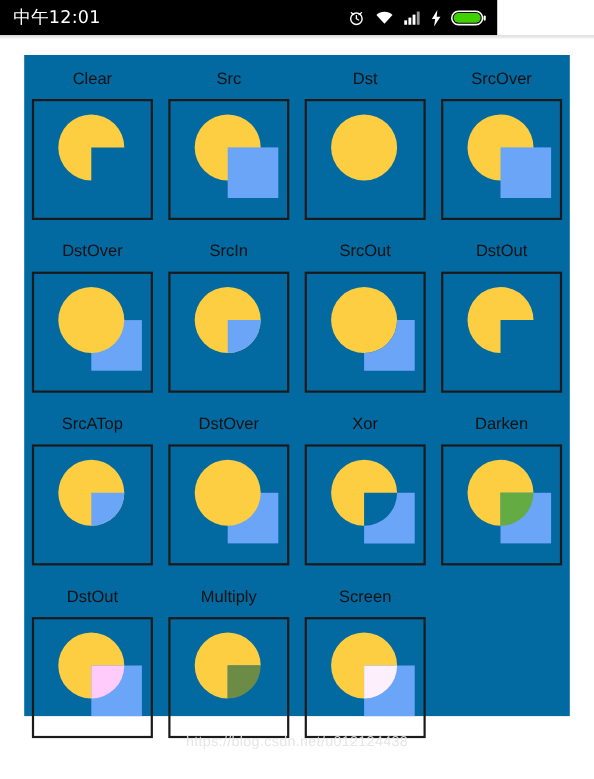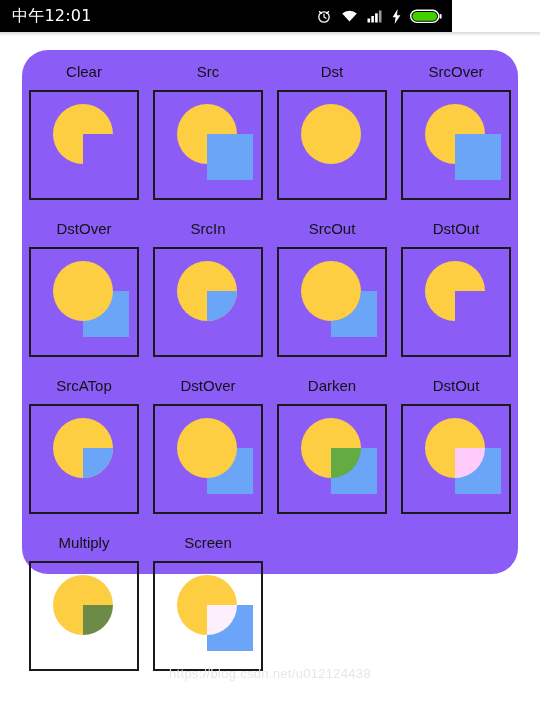--- a/index.html
+++ b/index.html
@@ -46,23 +46,22 @@
     width: 540px; height: 4px;
     background: linear-gradient(#d9d9d9, #ffffff);
   }
 
   
   .panel {
     position: absolute;
     left: 22px;
     top: 50px;
     width: 496px;
-    height: 524px;
-    background: #8b5cf6;
-    border-radius: 26px;
+    height: 601px;
+    background: #0369a1;
   }
 
   
   .grid {
     position: absolute;
     left: 0; top: 0;
     width: 496px;
     display: grid;
     grid-template-columns: repeat(4, 1fr);
     grid-auto-rows: 157px;
@@ -255,20 +254,29 @@
     <div class="cell">
       <div class="cell-label">DstOver</div>
       <div class="canvas-box">
         <svg viewBox="0 0 106 106">
           <rect x="52" y="42" width="46" height="46" fill="#6BA5F8"></rect>
           <circle cx="52" cy="42" r="30" fill="#FDCE42"></circle>
         </svg>
       </div>
     </div>
 
+    <div class="cell">
+      <div class="cell-label">Xor</div>
+      <div class="canvas-box">
+        <svg viewBox="0 0 106 106">
+          <path d="M52 12 a30 30 0 1 0 0 60 L52 42 L82 42 A30 30 0 0 0 52 12 Z" fill="#FDCE42"></path>
+          <path d="M52 42 L98 42 L98 88 L52 88 Z M52 42 L82 42 A30 30 0 0 1 52 72 Z" fill="#6BA5F8" fill-rule="evenodd"></path>
+        </svg>
+      </div>
+    </div>
 
     <div class="cell">
       <div class="cell-label">Darken</div>
       <div class="canvas-box">
         <svg viewBox="0 0 106 106">
           <rect x="52" y="42" width="46" height="46" fill="#6BA5F8"></rect>
           <path d="M52 12 a30 30 0 1 0 0 60 L52 42 L82 42 A30 30 0 0 0 52 12 Z" fill="#FDCE42"></path>
           <path d="M52 42 L82 42 A30 30 0 0 1 52 72 Z" fill="#63AB42"></path>
         </svg>
       </div>

